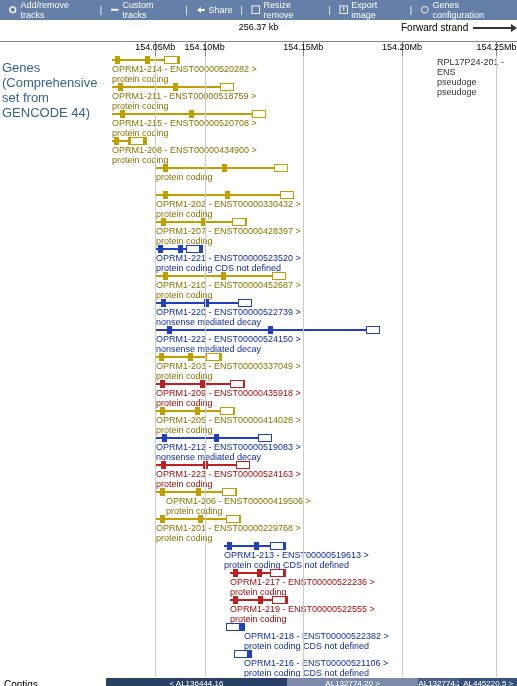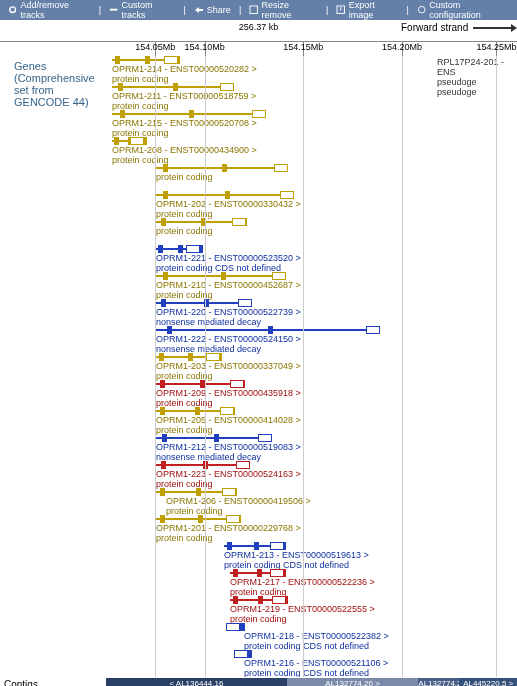--- a/index.html
+++ b/index.html
@@ -10,21 +10,21 @@
   .icon { width: 10px; height: 10px; display: inline-block; }
   .ruler { position: relative; height: 22px; border-bottom: 1px solid #888; background: #fff; }
   .ruler-center { position: absolute; left: 50%; transform: translateX(-50%); top: 2px; font-size: 9px; }
   .ruler-forward { position: absolute; right: 4px; top: 2px; font-size: 10px; }
   .ruler-arrow { display:inline-block; width:40px; height:2px; background:#333; position:relative; vertical-align:middle; margin-left:2px;}
   .ruler-arrow::after { content:""; position:absolute; right:-4px; top:-3px; border-left:6px solid #333; border-top:4px solid transparent; border-bottom:4px solid transparent;}
   .scale { position: relative; height: 14px; font-size: 9px; background:#fff; }
   .tick { position: absolute; top: 0; height: 100%; border-left: 1px solid #888; }
   .tick-label { position: absolute; top: 0; transform: translateX(-50%); }
   .main { display: flex; }
-  .left-col { width: 106px; font-size: 11px; padding: 4px 14px; color: #36648b; }
+  .left-col { width: 106px; font-size: 13px; padding: 4px 2px; color: #36648b; }
   .viewer { flex: 1; position: relative; overflow: hidden; background: #fff; }
   .grid-line { position: absolute; top: 0; bottom: 0; width: 1px; background: #ccc; }
   .tracks { position: relative; }
   .track { position: relative; height: 27px; }
   .glyph { position: absolute; height: 8px; top: 0; }
   .glyph.g-gold { background: #c0a000; }
   .glyph.g-red  { background: #c02020; }
   .glyph.g-blue { background: #2040c0; }
   .glyph.box { border: 1px solid rgba(0,0,0,.35); background: #fff; }
   .glyph.box.g-gold{ border-color:#c0a000;}
@@ -80,21 +80,21 @@
           <rect x="1" y="1" width="8" height="8" fill="none" stroke="#fff"></rect>
           <path d="M5 2v4" stroke="#fff"></path>
         </svg></span>
     <span>Export image</span>
   </div>
   <span class="toolbar-sep">|</span>
   <div class="toolbar-item">
     <span class="icon"><svg viewBox="0 0 10 10">
           <circle cx="5" cy="5" r="3.5" fill="none" stroke="#fff"></circle>
         </svg></span>
-    <span>Custom configuration</span>
+    <span>Genes configuration</span>
   </div>
 </div>
 
 <div class="ruler">
   <span class="ruler-center">256.37 kb</span>
   <span class="ruler-forward">
     <span>Forward strand</span>
     <span class="ruler-arrow"></span>
   </span>
 </div>
@@ -163,21 +163,21 @@
           <div class="glyph g-gold" style="left: 181px; width: 5px;"></div>
           <div class="glyph box g-gold" style="left: 174px; width: 14px;"></div>
           <div class="label c-gold" style="left: 50px;"><span>OPRM1-202 - ENST00000330432 &gt;</span><span class="bio">protein coding</span></div>
         </div>
         <div class="track">
           <div class="glyph line g-gold" style="left: 50px; width: 90px;"></div>
           <div class="glyph g-gold" style="left: 55px; width: 5px;"></div>
           <div class="glyph g-gold" style="left: 95px; width: 5px;"></div>
           <div class="glyph g-gold" style="left: 136px; width: 5px;"></div>
           <div class="glyph box g-gold" style="left: 126px; width: 14px;"></div>
-          <div class="label c-gold" style="left: 50px;"><span class="bio">protein coding</span></div>
+          <div class="label c-gold" style="left: 50px;"><span>OPRM1-207 - ENST00000428397 &gt;</span><span class="bio">protein coding</span></div>
         </div>
         <div class="track">
           <div class="glyph line g-blue" style="left: 50px; width: 44px;"></div>
           <div class="glyph g-blue" style="left: 52px; width: 5px;"></div>
           <div class="glyph g-blue" style="left: 72px; width: 5px;"></div>
           <div class="glyph g-blue" style="left: 92px; width: 5px;"></div>
           <div class="glyph box g-blue" style="left: 80px; width: 14px;"></div>
           <div class="label c-blue" style="left: 50px;"><span>OPRM1-221 - ENST00000523520 &gt;</span><span class="bio">protein coding CDS not defined</span></div>
         </div>
         <div class="track">

